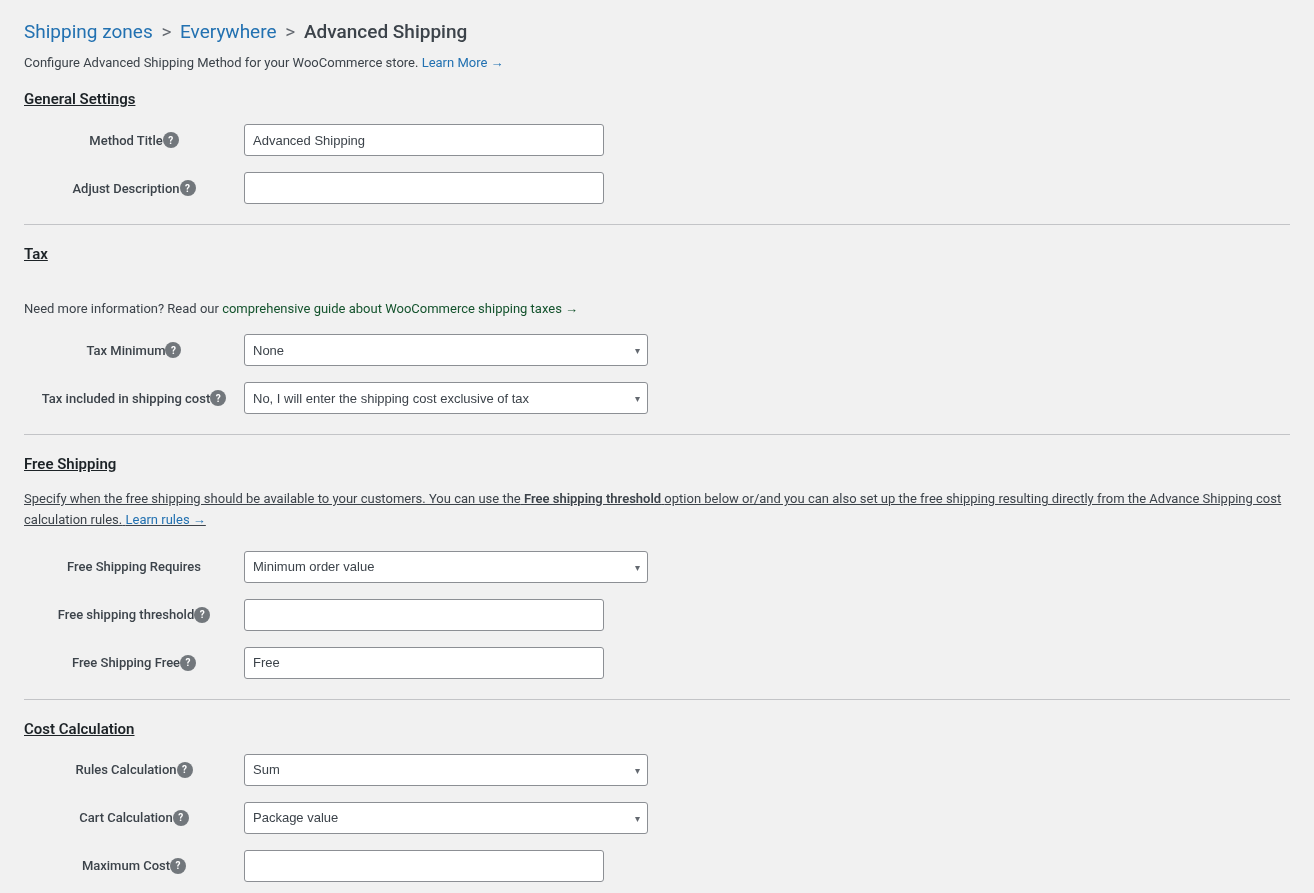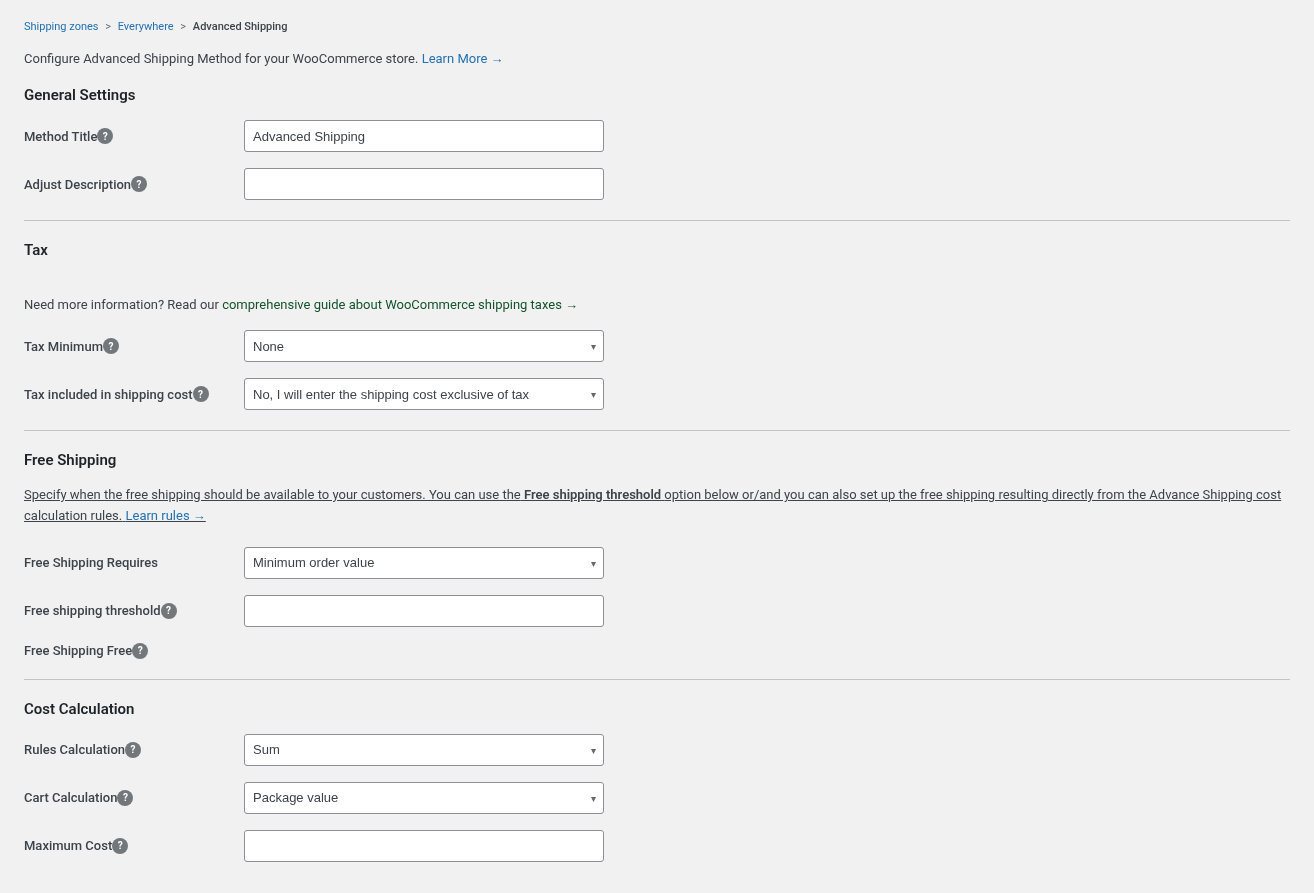--- a/index.html
+++ b/index.html
@@ -5,22 +5,22 @@
     * { box-sizing: border-box; margin: 0; padding: 0; }
     body {
       font-family: -apple-system, BlinkMacSystemFont, "Segoe UI", Roboto, sans-serif;
       font-size: 13px;
       background: #f1f1f1;
       color: #3c434a;
       padding: 20px 24px;
       min-height: 893px;
     }
     .breadcrumb {
-      font-size: 11px;
-      margin-bottom: 18px;
+      font-size: 19px;
+      margin-bottom: 12px;
       color: #3c434a;
     }
     .breadcrumb a {
       color: #2271b1;
       text-decoration: none;
     }
     .breadcrumb .separator { margin: 0 4px; color: #646970; }
     .breadcrumb .current { color: #3c434a; font-weight: 500; }
     .subtitle {
       font-size: 13px;
@@ -30,34 +30,36 @@
     .subtitle a {
       color: #2271b1;
       text-decoration: none;
     }
     .section-title {
       font-size: 15px;
       font-weight: 600;
       color: #1d2327;
       margin-bottom: 16px;
       margin-top: 8px;
+      text-decoration: underline;
     }
     .form-row {
       display: flex;
       align-items: center;
       margin-bottom: 16px;
     }
     .form-label {
       width: 220px;
       min-width: 220px;
       font-size: 13px;
       font-weight: 500;
       color: #3c434a;
       display: flex;
       align-items: center;
+      justify-content: center;
     }
     .help-icon {
       display: inline-flex;
       align-items: center;
       justify-content: center;
       width: 16px;
       height: 16px;
       border-radius: 50%;
       background: #72777c;
       color: #fff;
@@ -72,21 +74,21 @@
       border: 1px solid #8c8f94;
       border-radius: 3px;
       background: #fff;
       padding: 0 8px;
       font-size: 13px;
       color: #3c434a;
       outline: none;
     }
     .form-select-wrapper {
       position: relative;
-      width: 360px;
+      width: 404px;
     }
     .form-select {
       width: 100%;
       height: 32px;
       border: 1px solid #8c8f94;
       border-radius: 3px;
       background: #fff;
       padding: 0 28px 0 8px;
       font-size: 13px;
       color: #3c434a;
@@ -239,20 +241,21 @@
     <span class="help-icon">?</span>
   </div>
   <input class="form-input" type="text" value="" style="">
 </div>
 
 <div class="form-row">
   <div class="form-label">
     <span>Free Shipping Free</span>
     <span class="help-icon">?</span>
   </div>
+  <input class="form-input" type="text" value="Free" style="">
 </div>
 
 <hr class="divider">
 
 <div class="section-title">Cost Calculation</div>
 
 <div class="form-row">
   <div class="form-label">
     <span>Rules Calculation</span>
     <span class="help-icon">?</span>

